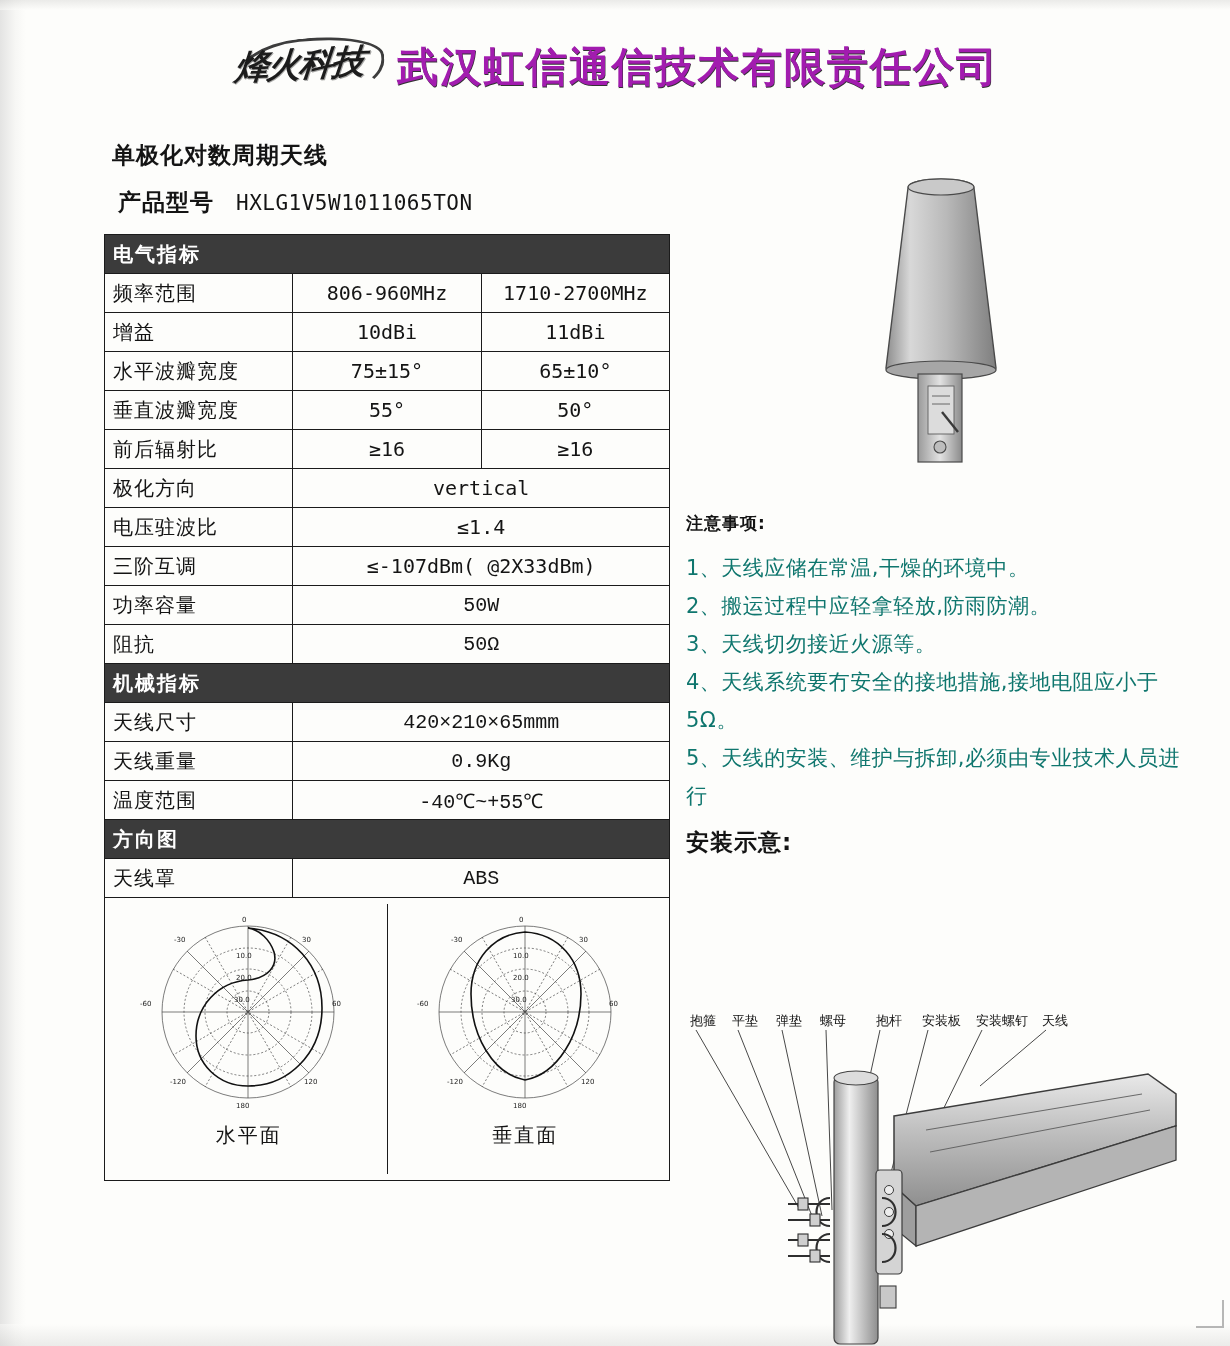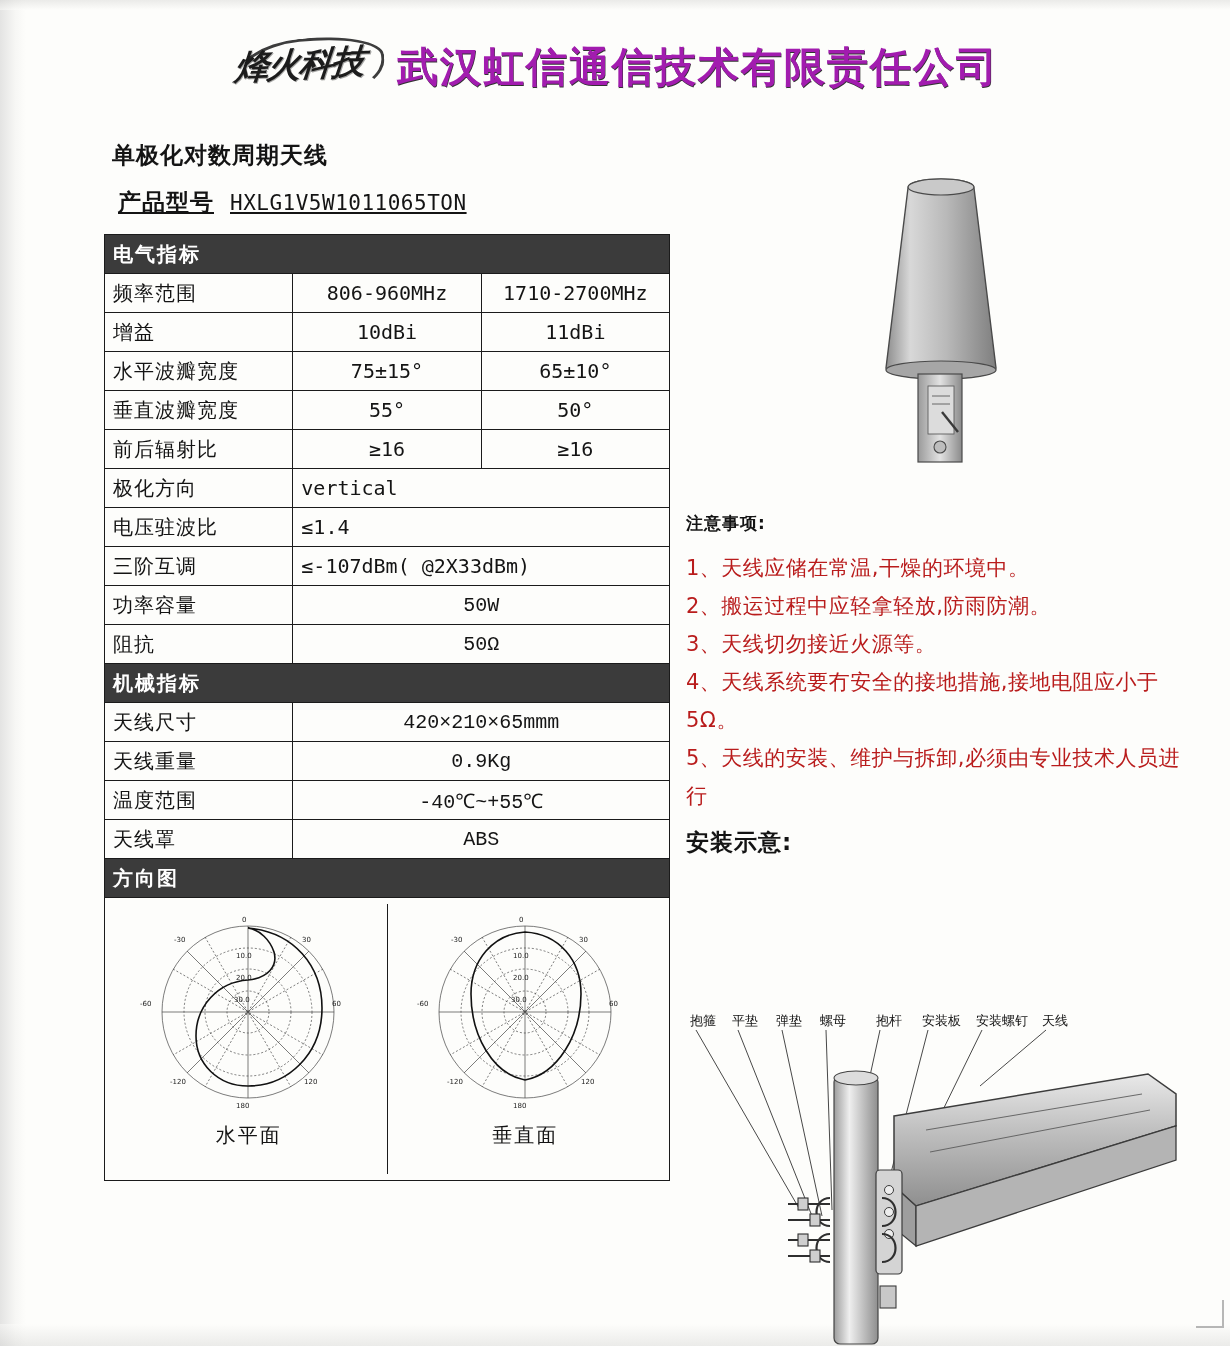--- a/index.html
+++ b/index.html
@@ -112,23 +112,22 @@
     font-family: "DejaVu Sans", sans-serif;
     font-size: 23px;
     font-weight: 700;
     letter-spacing: 1px;
     margin: 0 0 16px 8px;
     color: #141414;
   }
   .model-row {
     display: flex;
     align-items: baseline;
-    gap: 16px;
+    gap: 22px;
     margin: 0 0 16px 14px;
-    text-decoration: underline;
   }
   .model-label {
     font-family: "DejaVu Sans", sans-serif;
     font-size: 23px;
     font-weight: 700;
     letter-spacing: 1px;
   }
   .model-value {
     font-family: "DejaVu Sans Mono", monospace;
     font-size: 21px;
@@ -171,21 +170,21 @@
     font-family: "DejaVu Sans Mono", monospace;
     font-size: 19px;
   }
   td.val-left {
     text-align: center;
     padding-left: 22px;
     font-family: Liberation Mono, monospace;
     font-size: 19px;
   }
   td.val-center-span {
-    text-align: left;
+    text-align: center;
     font-family: "DejaVu Sans Mono", monospace;
     font-size: 19px;
   }
   .pattern-cell {
     height: 270px !important;
     padding: 6px !important;
   }
   .pattern-wrap {
     display: flex;
     height: 100%;
@@ -237,21 +236,21 @@
   .notes-list {
     margin: 0;
     padding: 0;
     list-style: none;
   }
   .notes-list li {
     font-family: "DejaVu Sans", sans-serif;
     font-size: 21px;
     line-height: 38px;
     letter-spacing: 0.5px;
-    color: #b91c1c;
+    color: #0f766e;
   }
   .install-title {
     font-family: "DejaVu Sans", sans-serif;
     font-size: 23px;
     font-weight: 700;
     letter-spacing: 1px;
     margin-top: 12px;
   }
   .install-figure {
     position: absolute;
@@ -363,26 +362,26 @@
         </tr>
         <tr>
           <td class="key">天线重量</td>
           <td class="val-left" colspan="2">0.9Kg</td>
         </tr>
         <tr>
           <td class="key">温度范围</td>
           <td class="val-left" colspan="2">-40℃~+55℃</td>
         </tr>
         <tr>
+          <td class="sec-head" colspan="3">方向图</td>
+        </tr>
+
+        <tr>
           <td class="key">天线罩</td>
           <td class="val-left" colspan="2">ABS</td>
-        </tr>
-
-        <tr>
-          <td class="sec-head" colspan="3">方向图</td>
         </tr>
 
         <tr>
           <td class="pattern-cell" colspan="3">
             <div class="pattern-wrap">
               <div class="pattern-box">
                 <svg width="245" height="212" viewBox="0 0 245 212">
                   <g stroke="#444" fill="none" stroke-width="0.7">
                     <circle cx="122" cy="104" r="86"></circle>
                     <circle cx="122" cy="104" r="64" stroke-dasharray="2,2"></circle>

